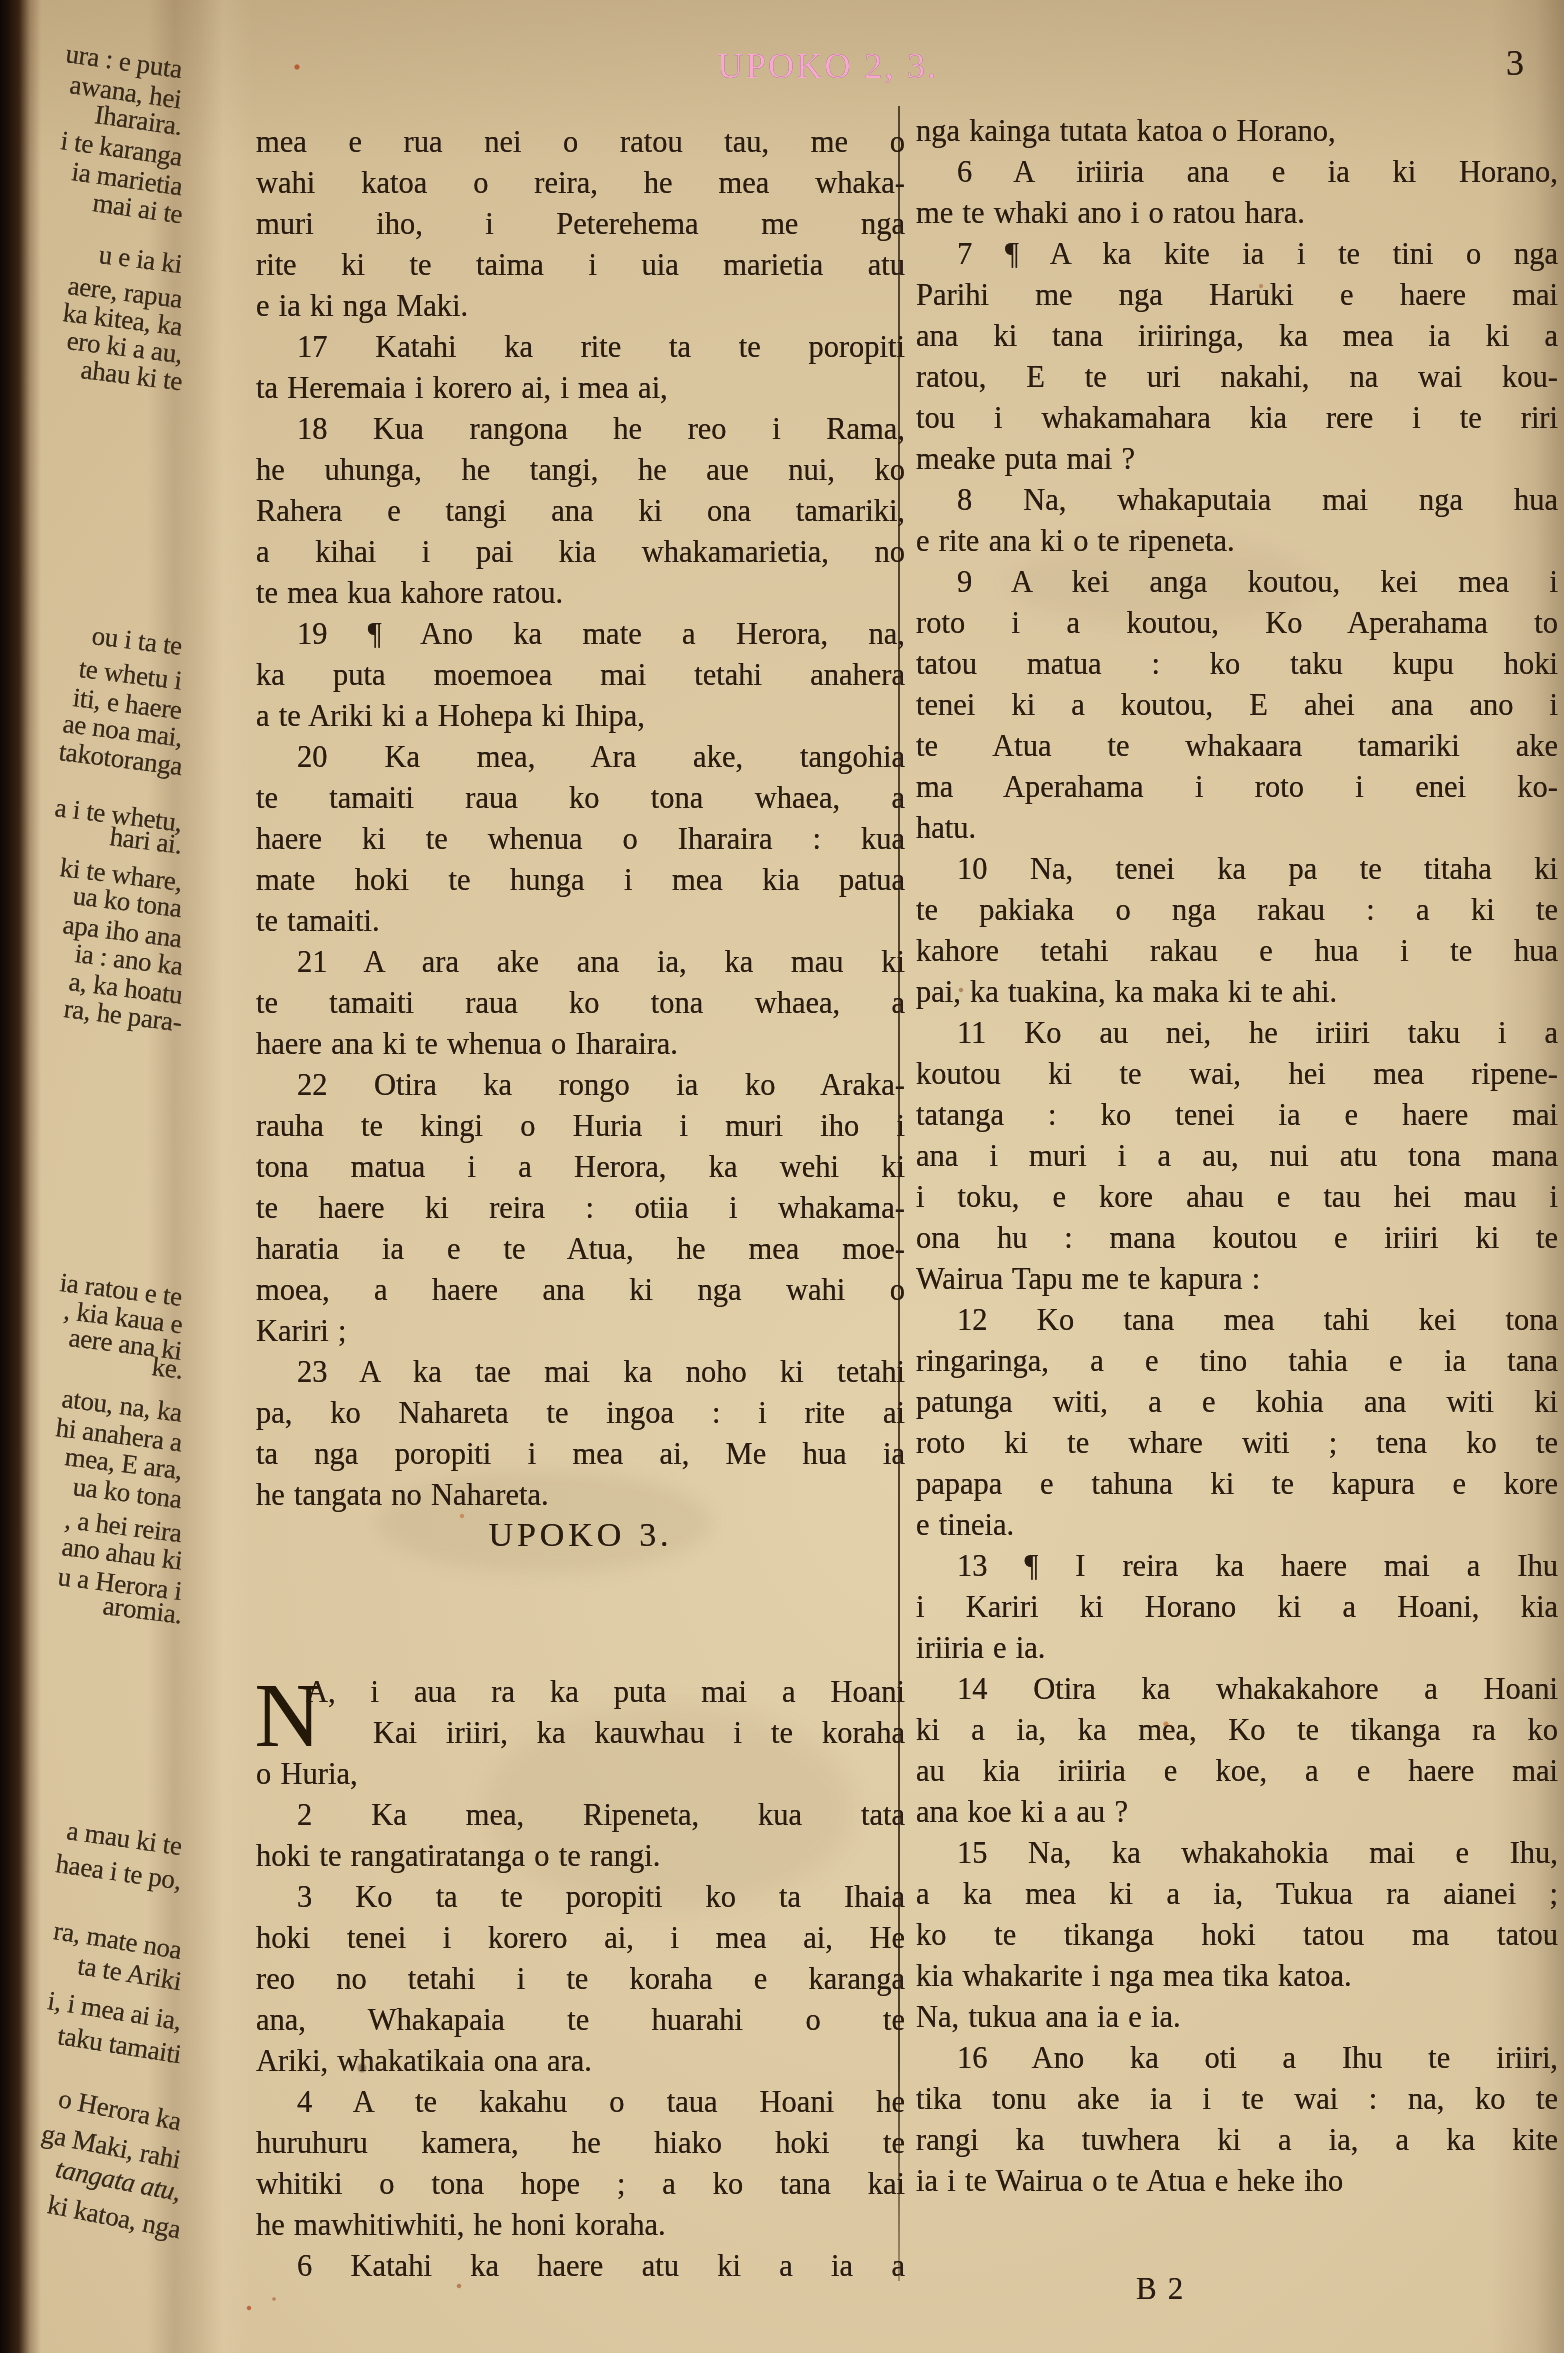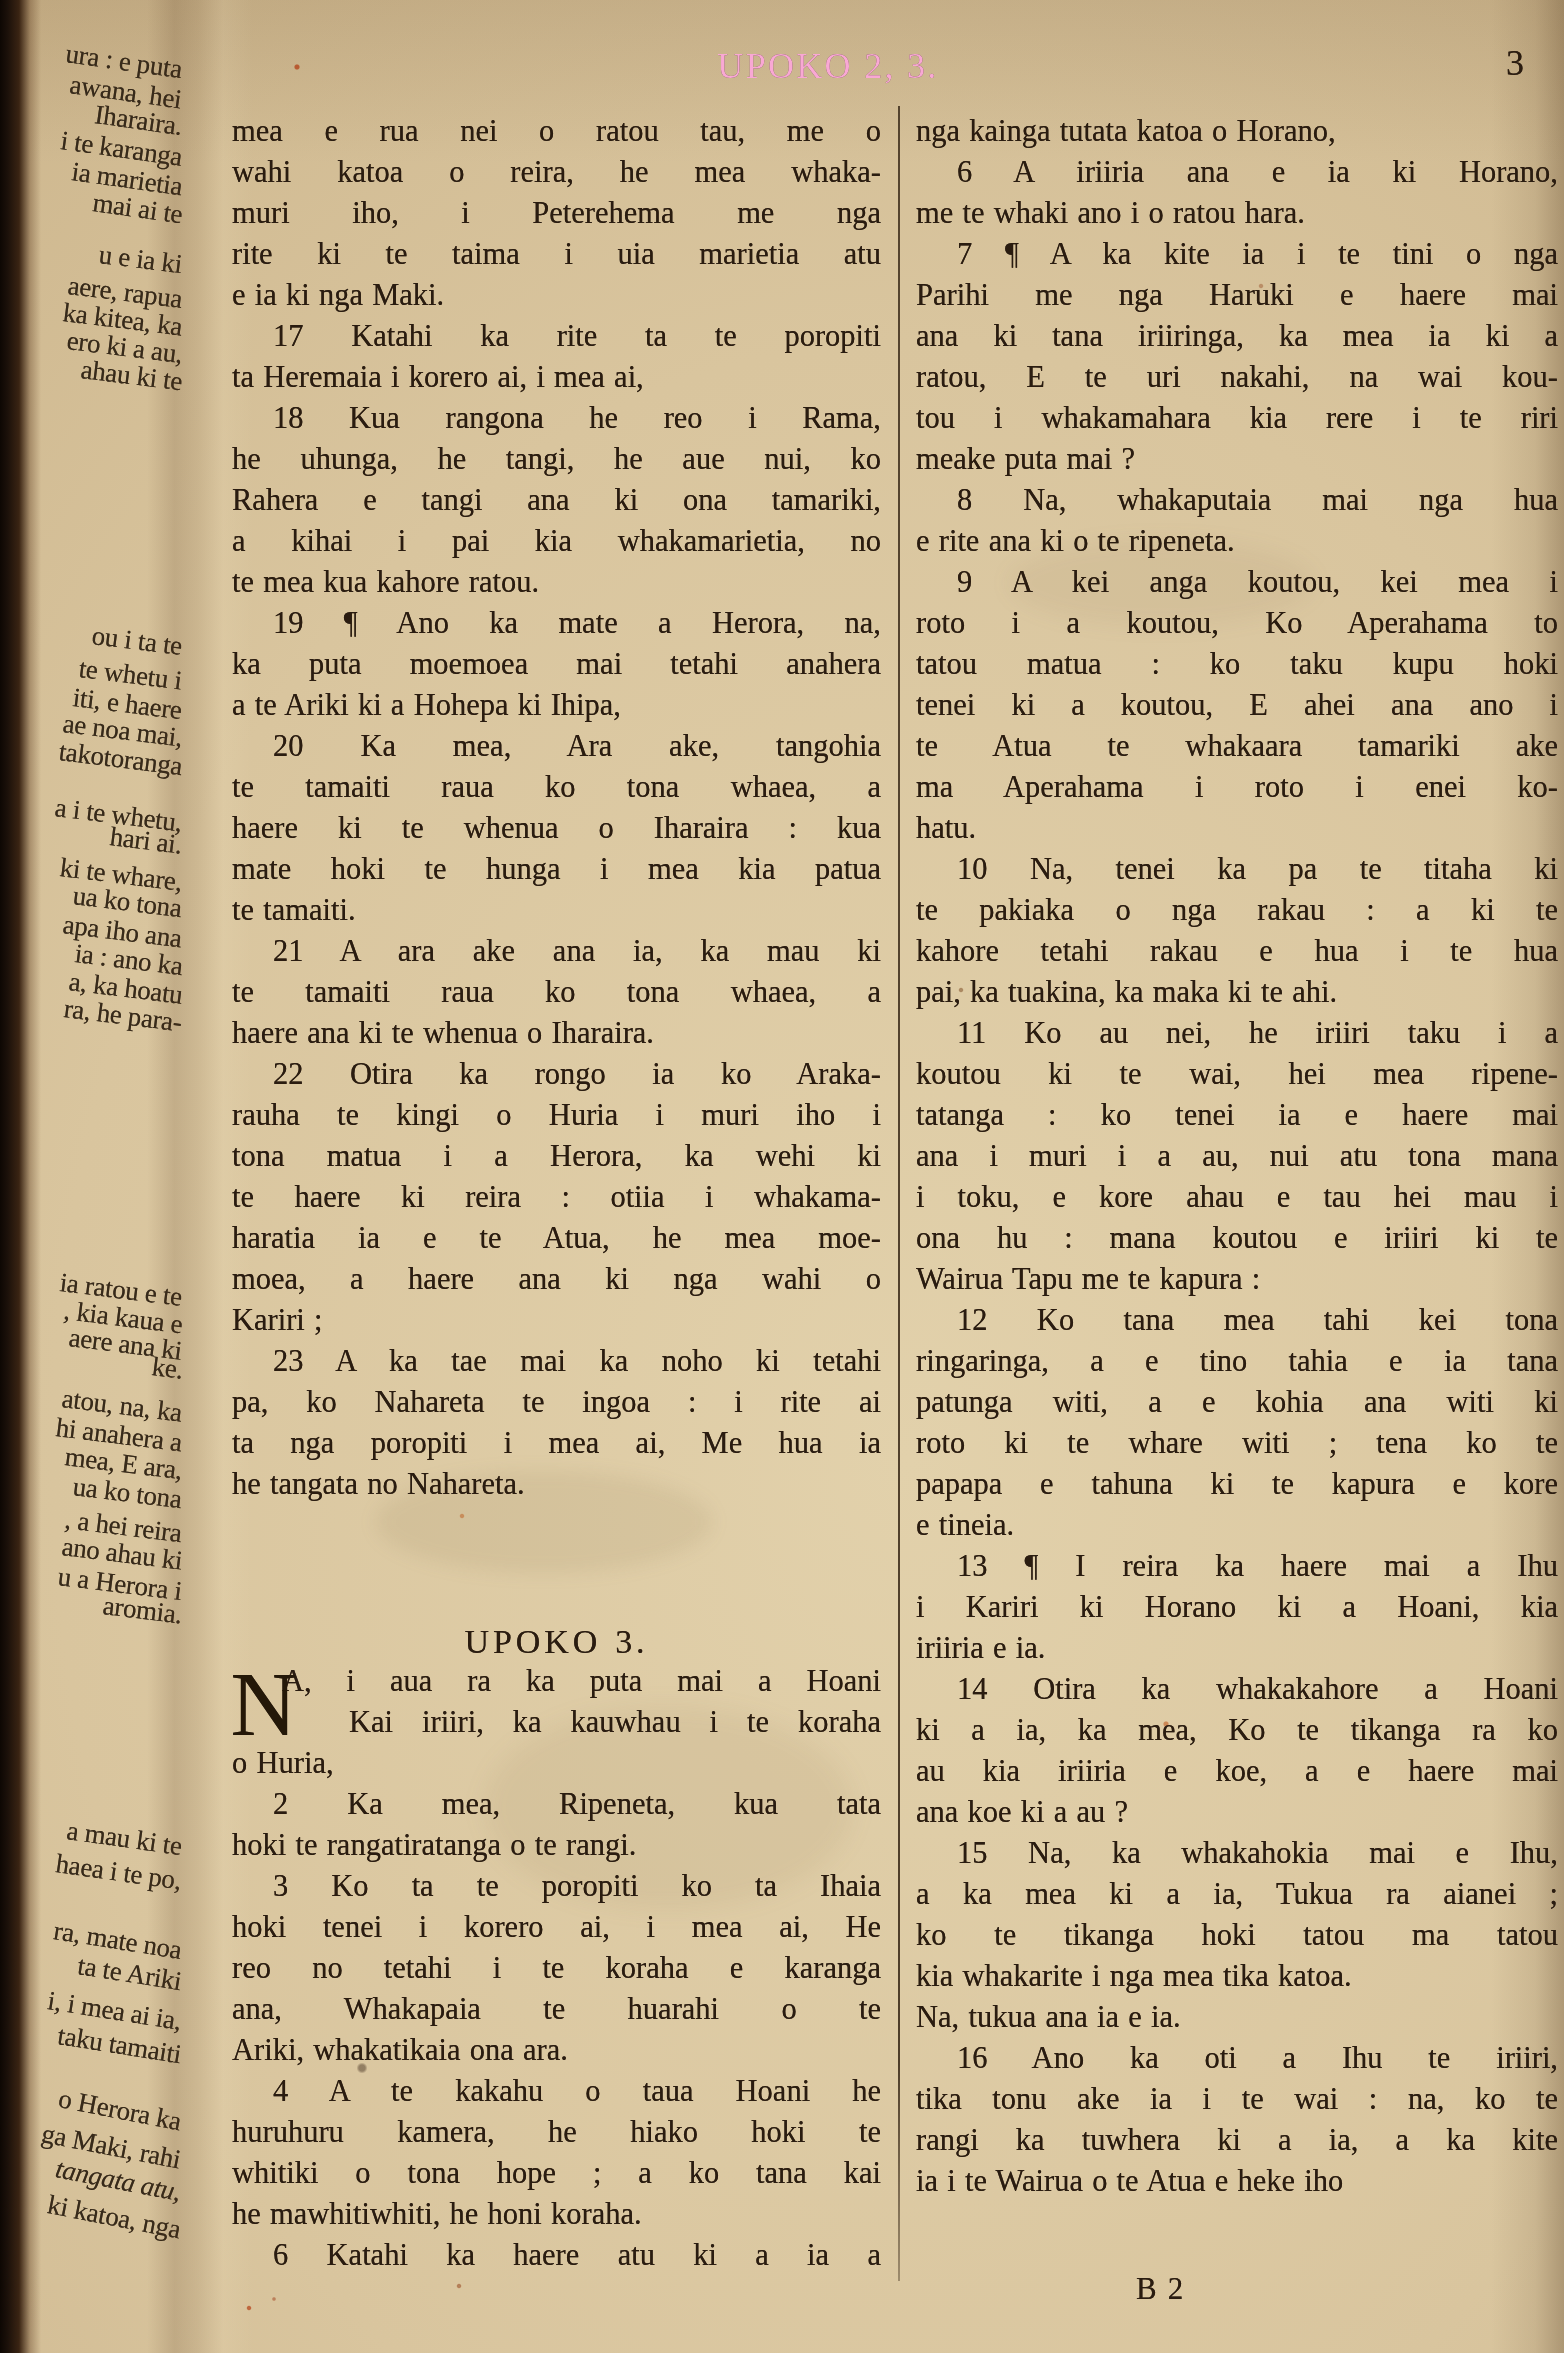--- a/index.html
+++ b/index.html
@@ -36,31 +36,31 @@
     color:#372a1a;letter-spacing:-0.3px;transform-origin:0 50%;text-shadow:0 0 0.4px rgba(55,42,26,.7);}
   .sl.it{font-style:italic;}
   
   .running-header{position:absolute;top:45px;left:828px;transform:translateX(-50%);
     font-size:36px;letter-spacing:2.3px;color:#f9a8d4;white-space:nowrap;text-shadow:0 0 0.5px rgba(42,28,16,.8);}
   .page-number{position:absolute;top:42px;left:1506px;font-size:36px;color:#2a1c10;
     text-shadow:0 0 0.5px rgba(42,28,16,.8);}
   
   .col{position:absolute;top:111px;color:#2a1c10;font-size:30.5px;word-spacing:1.6px;
     text-shadow:0 0 0.4px rgba(42,28,16,.85);}
-  .col-left{left:232px;width:649px;}
+  .col-left{left:256px;width:649px;margin-top:11px;}
   .col-right{left:916px;width:642px;}
   .tl{line-height:41px;text-align:justify;text-align-last:justify;white-space:nowrap;}
   .tl.e{text-align-last:left;}
   .tl.i{padding-left:41px;}
   .tl.d1{padding-left:50px;}
   .tl.d2{padding-left:117px;}
   .column-rule{position:absolute;left:898px;top:106px;width:2.3px;height:2175px;
     background:linear-gradient(180deg,rgba(62,46,28,.85),rgba(62,46,28,.9) 90%,rgba(62,46,28,.4));}
   
-  .heading-block{height:156px;display:flex;align-items:flex-end;justify-content:center;}
+  .heading-block{height:156px;display:flex;align-items:flex-start;justify-content:center;}
   .chapter-heading{font-size:34px;letter-spacing:3.9px;}
   .after-heading{position:relative;}
   .drop-cap{position:absolute;left:-1.6px;top:-3.1px;font-size:92px;line-height:1;color:#241808;}
   
   .signature{position:absolute;left:1136px;top:2271px;font-size:31px;color:#2a1c10;
     letter-spacing:1.6px;text-shadow:0 0 0.4px rgba(42,28,16,.8);}
 </style>
 </head>
 <body>
 

